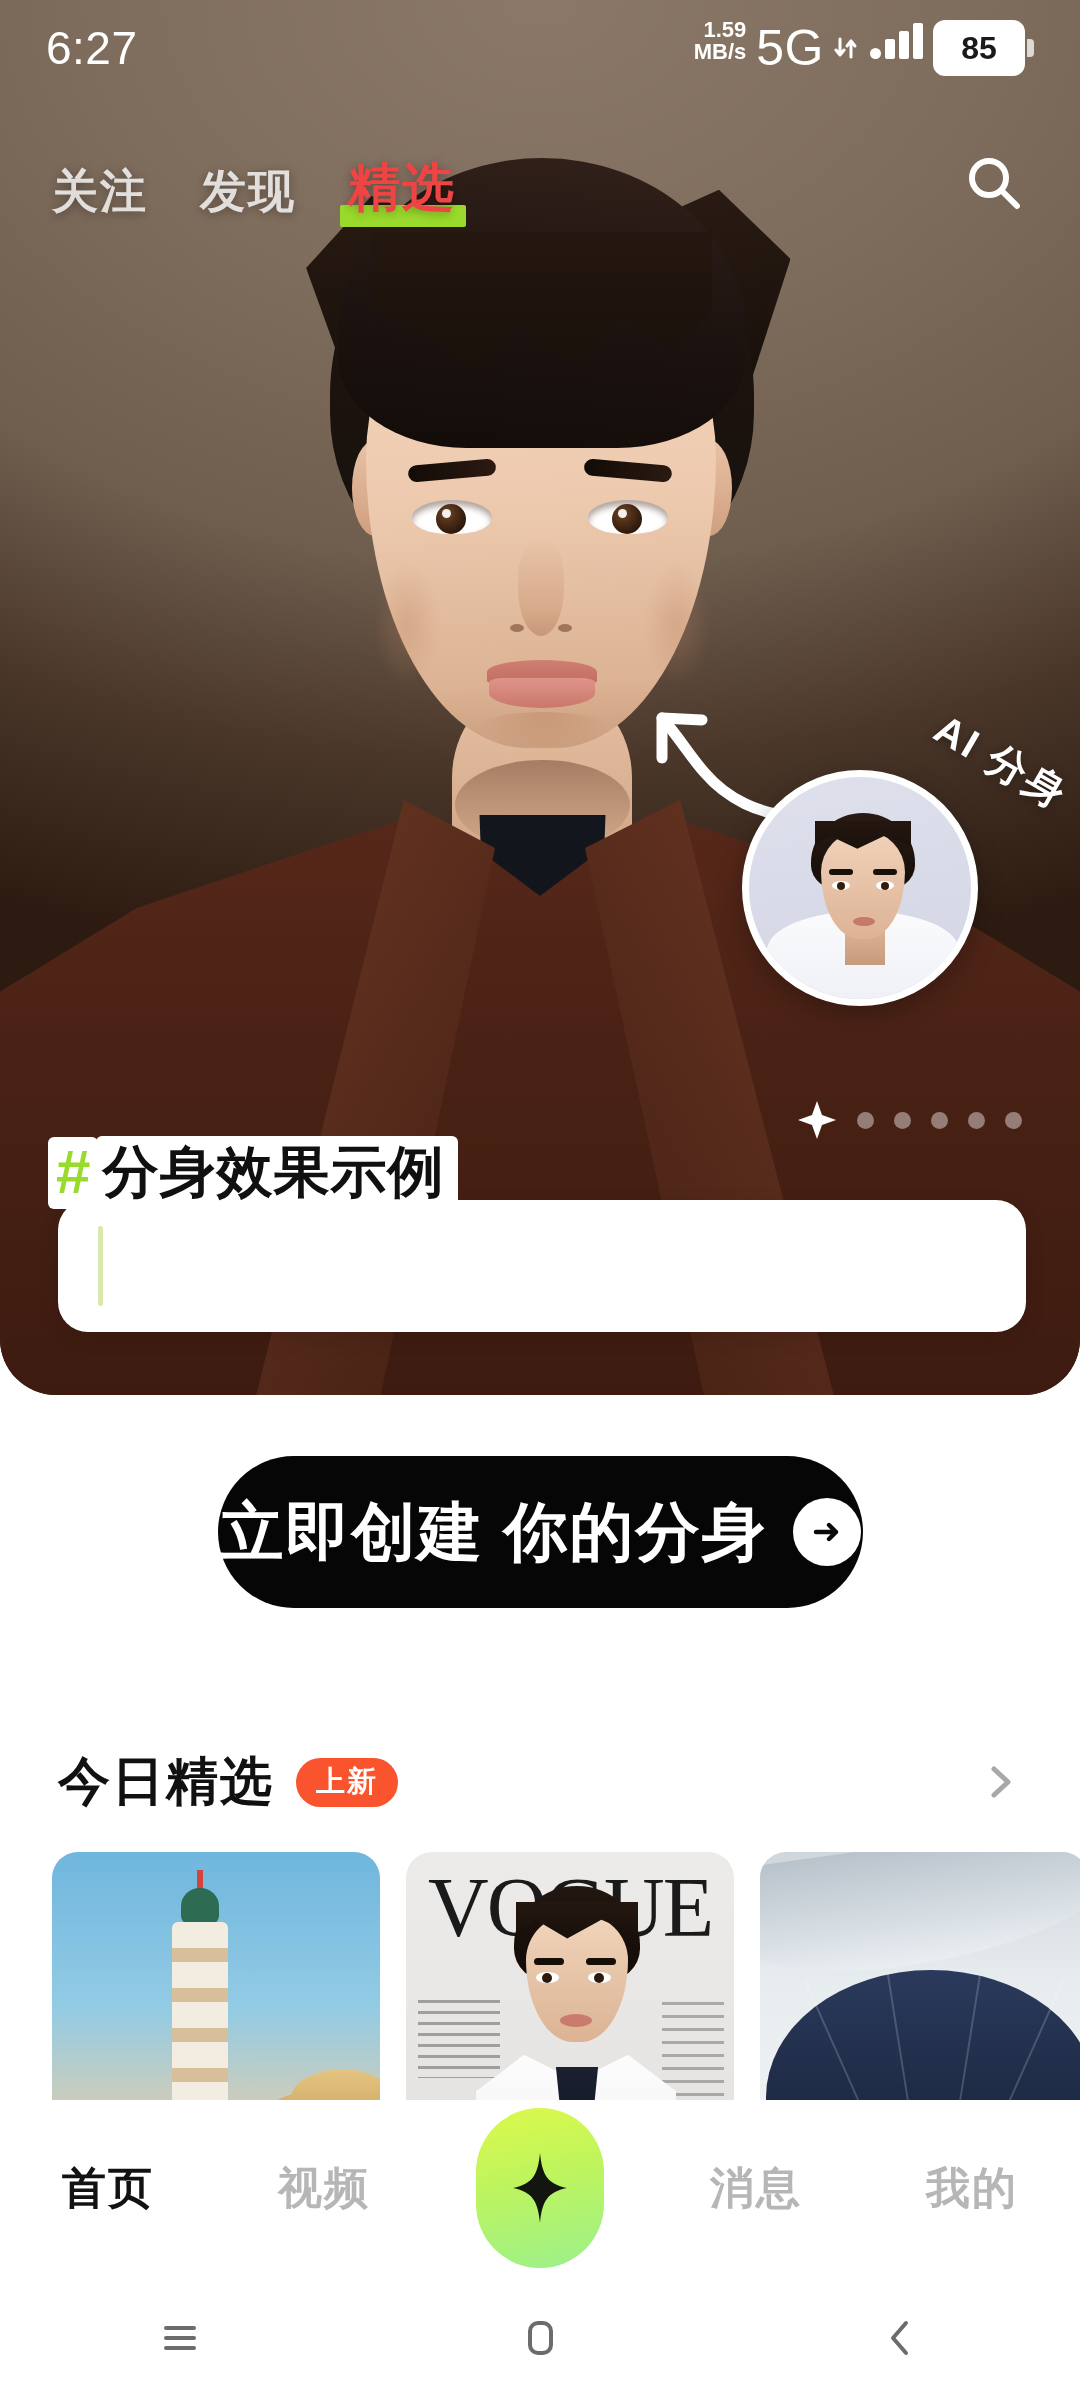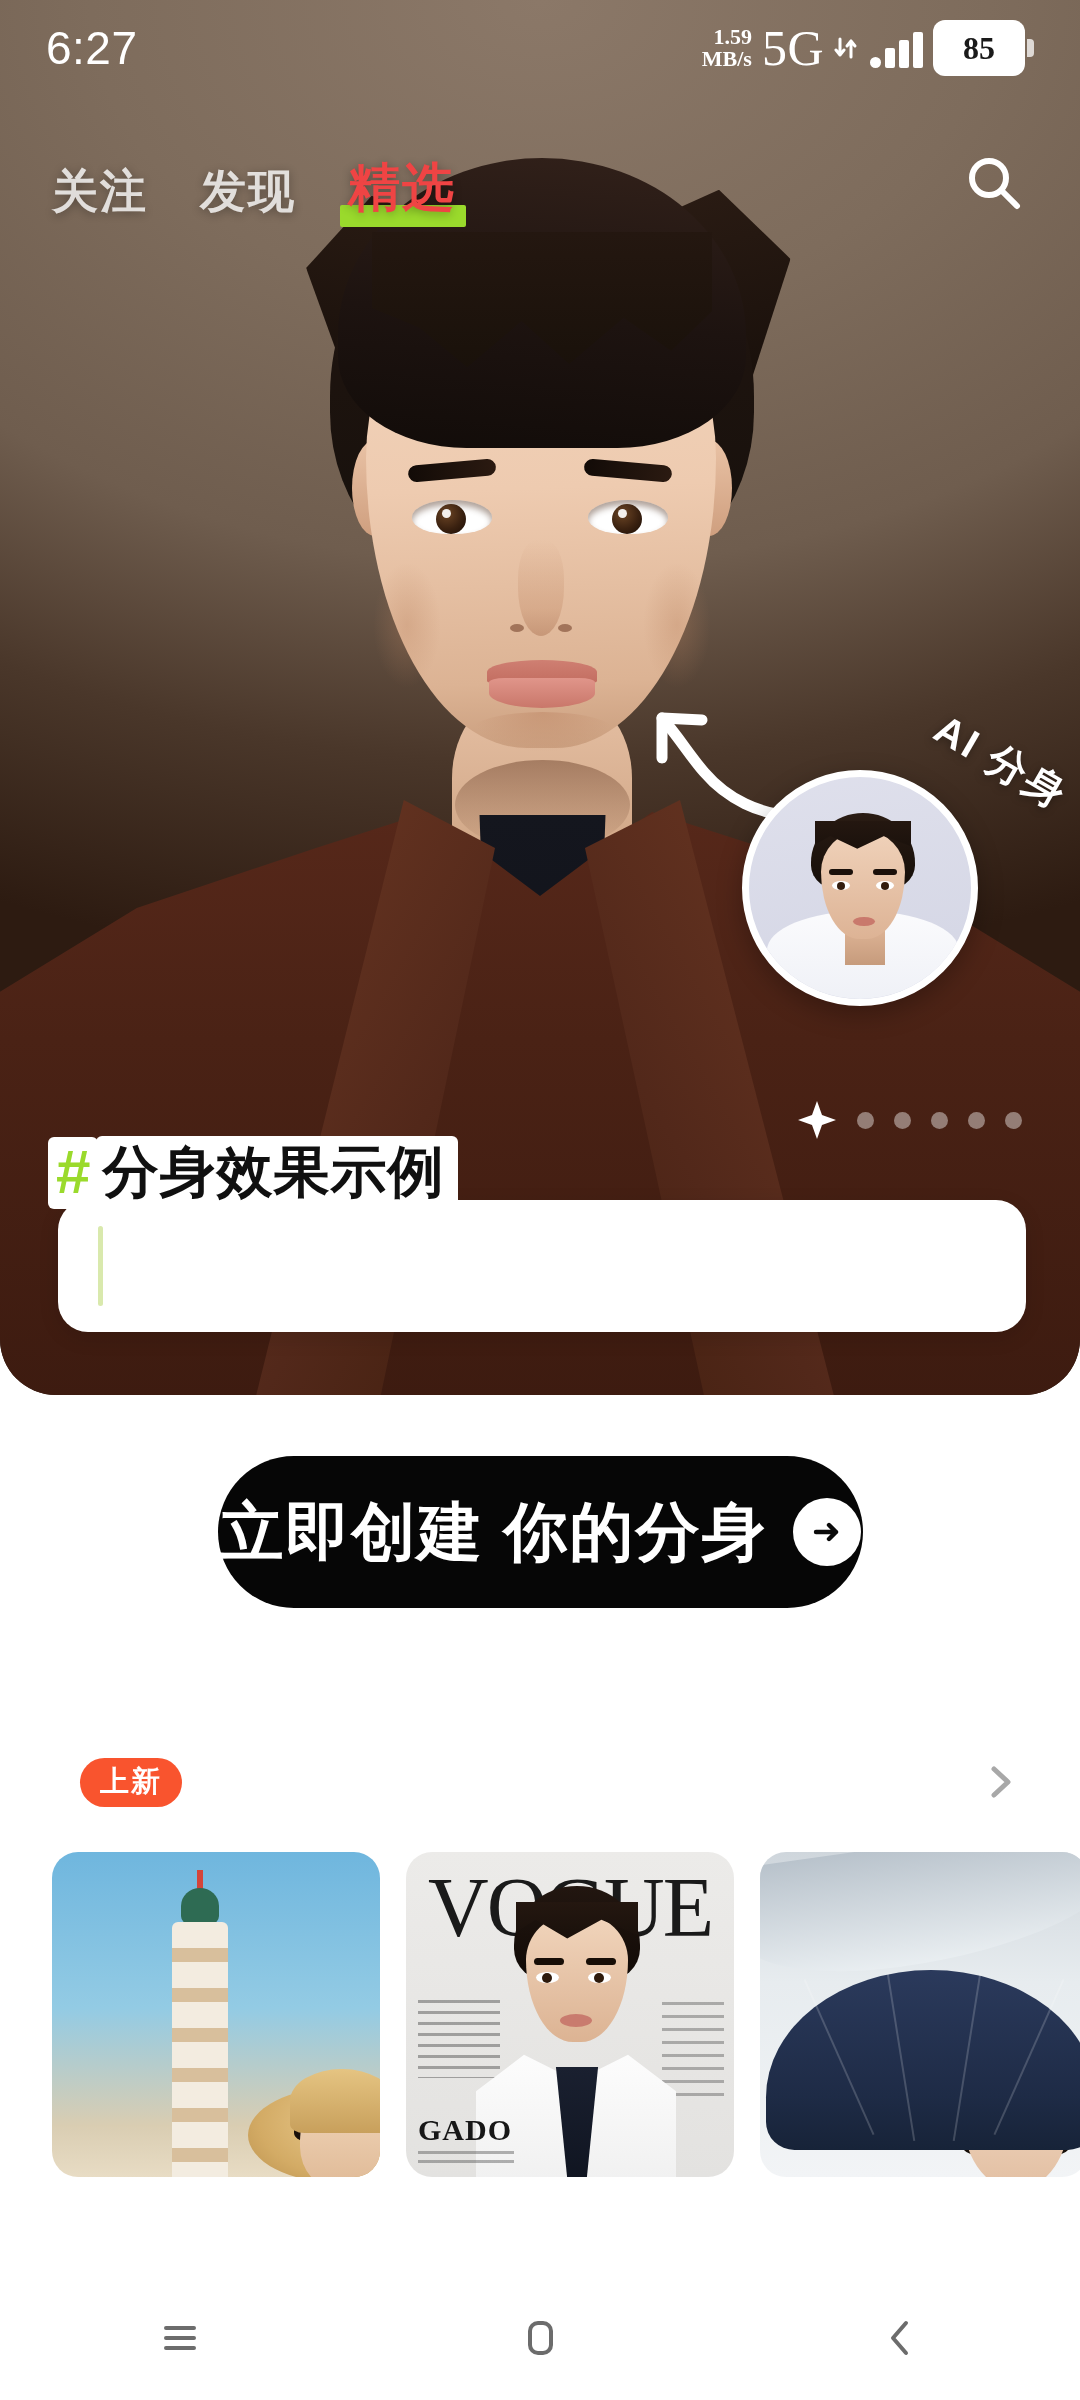--- a/index.html
+++ b/index.html
@@ -440,21 +440,21 @@
     background:#ffffff; display:flex; align-items:center; z-index:45;
   }
   .sysbtn { flex:1; display:flex; align-items:center; justify-content:center; cursor:pointer; }
 
   
   .statusbar {
     position:absolute; left:0; top:0; width:1080px; height:96px; z-index:50;
     display:flex; align-items:center; padding:0 46px; color:#fff;
   }
   .clock { font-size:46px; font-weight:500; letter-spacing:.5px; }
-  .statusRight { margin-left:auto; display:flex; align-items:center; gap:10px;font-family:Liberation Serif, serif; }
+  .statusRight { margin-left:auto; display:flex; gap:10px; }
   .netspeed { font-size:22px; font-weight:700; line-height:1.02; text-align:right; }
   .g5 { font-size:50px; font-weight:500; letter-spacing:.5px; }
   .bars { display:flex; align-items:flex-end; gap:4px; height:40px; }
   .bars i { display:block; width:10px; background:#fff; border-radius:2px; }
   .bars i:nth-child(1){height:11px;border-radius:50%;width:11px;}
   .bars i:nth-child(2){height:20px;}
   .bars i:nth-child(3){height:28px;}
   .bars i:nth-child(4){height:36px;}
   .battery {
     display:flex; align-items:center;
@@ -597,20 +597,21 @@
   <div class="cta">
     <span class="ctaText">立即创建 你的分身</span>
     <span class="ctaArrow">
       <svg width="38" height="38" viewBox="0 0 38 38">
         <path d="M8 19 H28 M21 12 L28 19 L21 26" stroke="#0a0a0a" stroke-width="4.4" fill="none" stroke-linecap="round" stroke-linejoin="round"></path>
       </svg>
     </span>
   </div>
 
   <div class="secHead">
+    <span class="secTitle">今日精选</span>
     <span class="badge">上新</span>
     <span class="secMore">
       <svg width="44" height="44" viewBox="0 0 44 44">
         <path d="M16 9 L30 22 L16 35" stroke="#a8a8a8" stroke-width="5" fill="none" stroke-linecap="round" stroke-linejoin="round"></path>
       </svg>
     </span>
   </div>
 
   <div class="cardRow">
 
@@ -652,20 +653,33 @@
         <div class="geR"></div>
       <div class="umb"></div>
       <div class="rib1"></div>
         <div class="rib2"></div>
         <div class="rib3"></div>
         <div class="rib4"></div>
     </div>
 
   </div>
 
+  <div class="bottomNav">
+    <div class="navItem active">首页</div>
+    <div class="navItem">视频</div>
+    <div class="navCenter">
+      <div class="fab">
+        <svg width="58" height="72" viewBox="0 0 58 72">
+          <path d="M29 1 C31 22, 36 32, 56 36 C36 40, 31 50, 29 71 C27 50, 22 40, 2 36 C22 32, 27 22, 29 1 Z" fill="#12160f"></path>
+        </svg>
+      </div>
+    </div>
+    <div class="navItem">消息</div>
+    <div class="navItem">我的</div>
+  </div>
 
   <div class="sysbar">
     <div class="sysbtn">
       <svg width="46" height="46" viewBox="0 0 46 46">
         <path d="M9 13 H37 M9 23 H37 M9 33 H37" stroke="#6c6c6c" stroke-width="4" stroke-linecap="round"></path>
       </svg>
     </div>
     <div class="sysbtn">
       <svg width="46" height="46" viewBox="0 0 46 46">
         <rect x="13" y="8" width="21" height="30" rx="8" stroke="#6c6c6c" stroke-width="4" fill="none"></rect>

